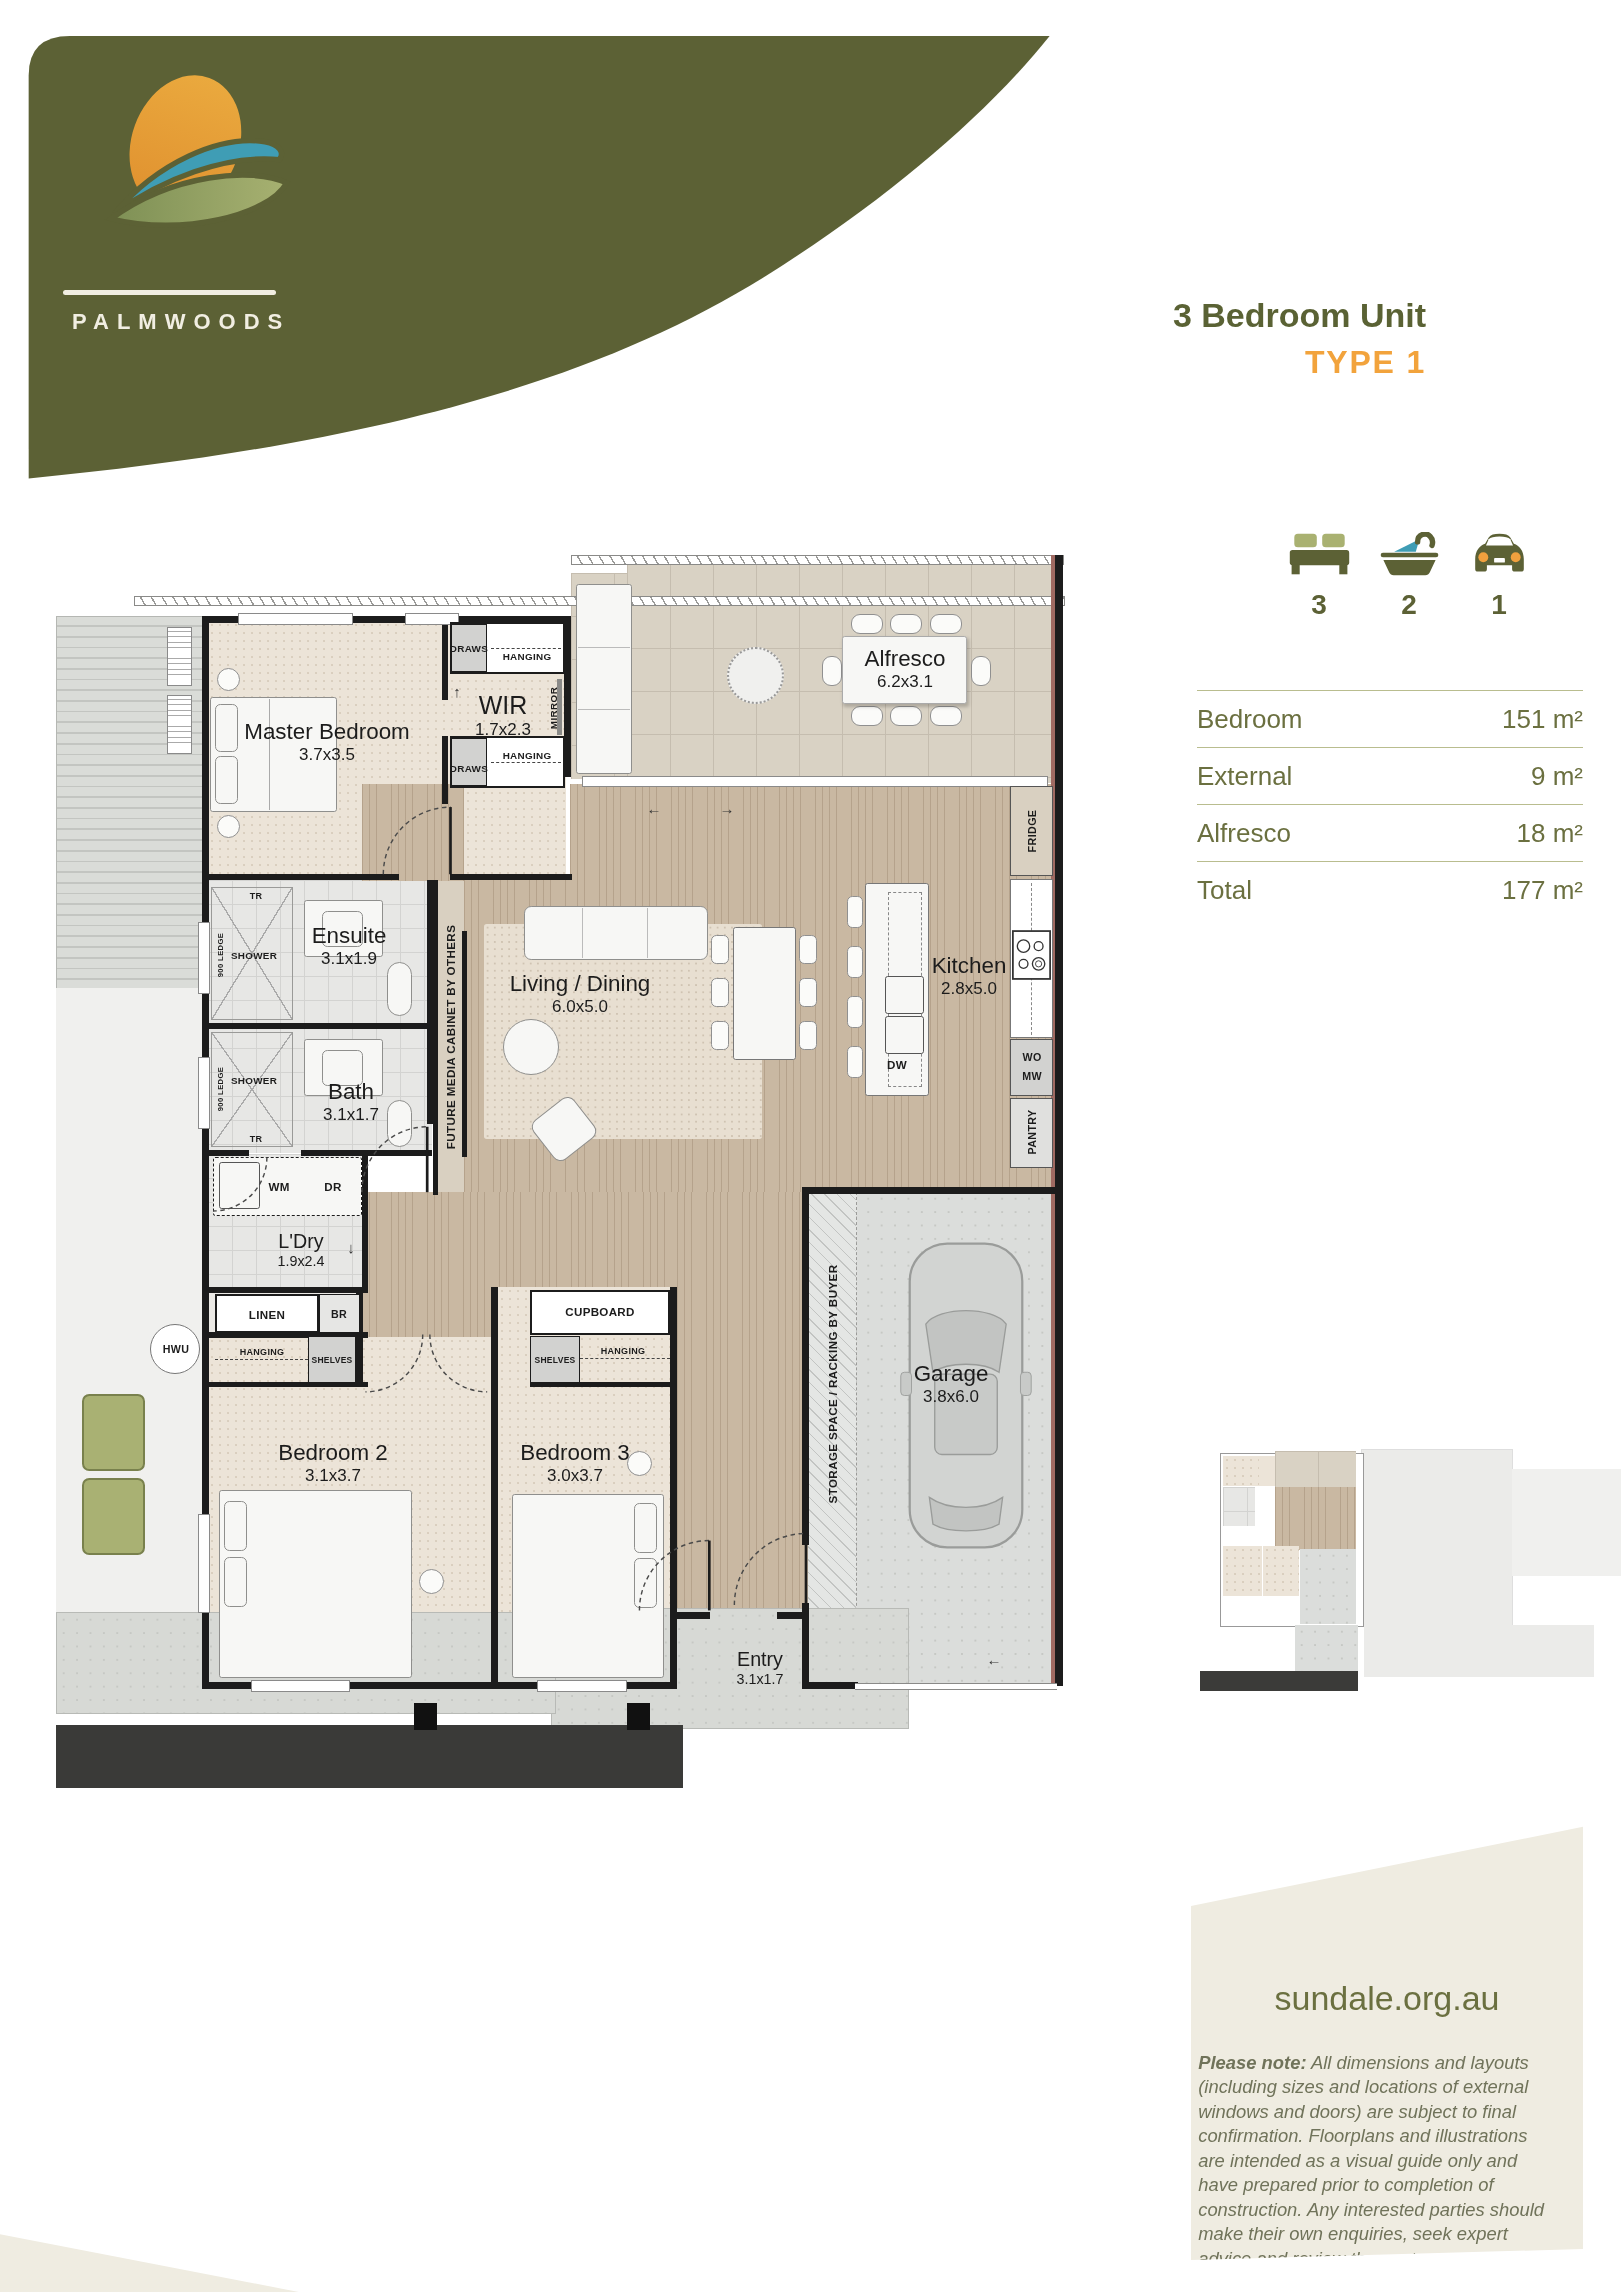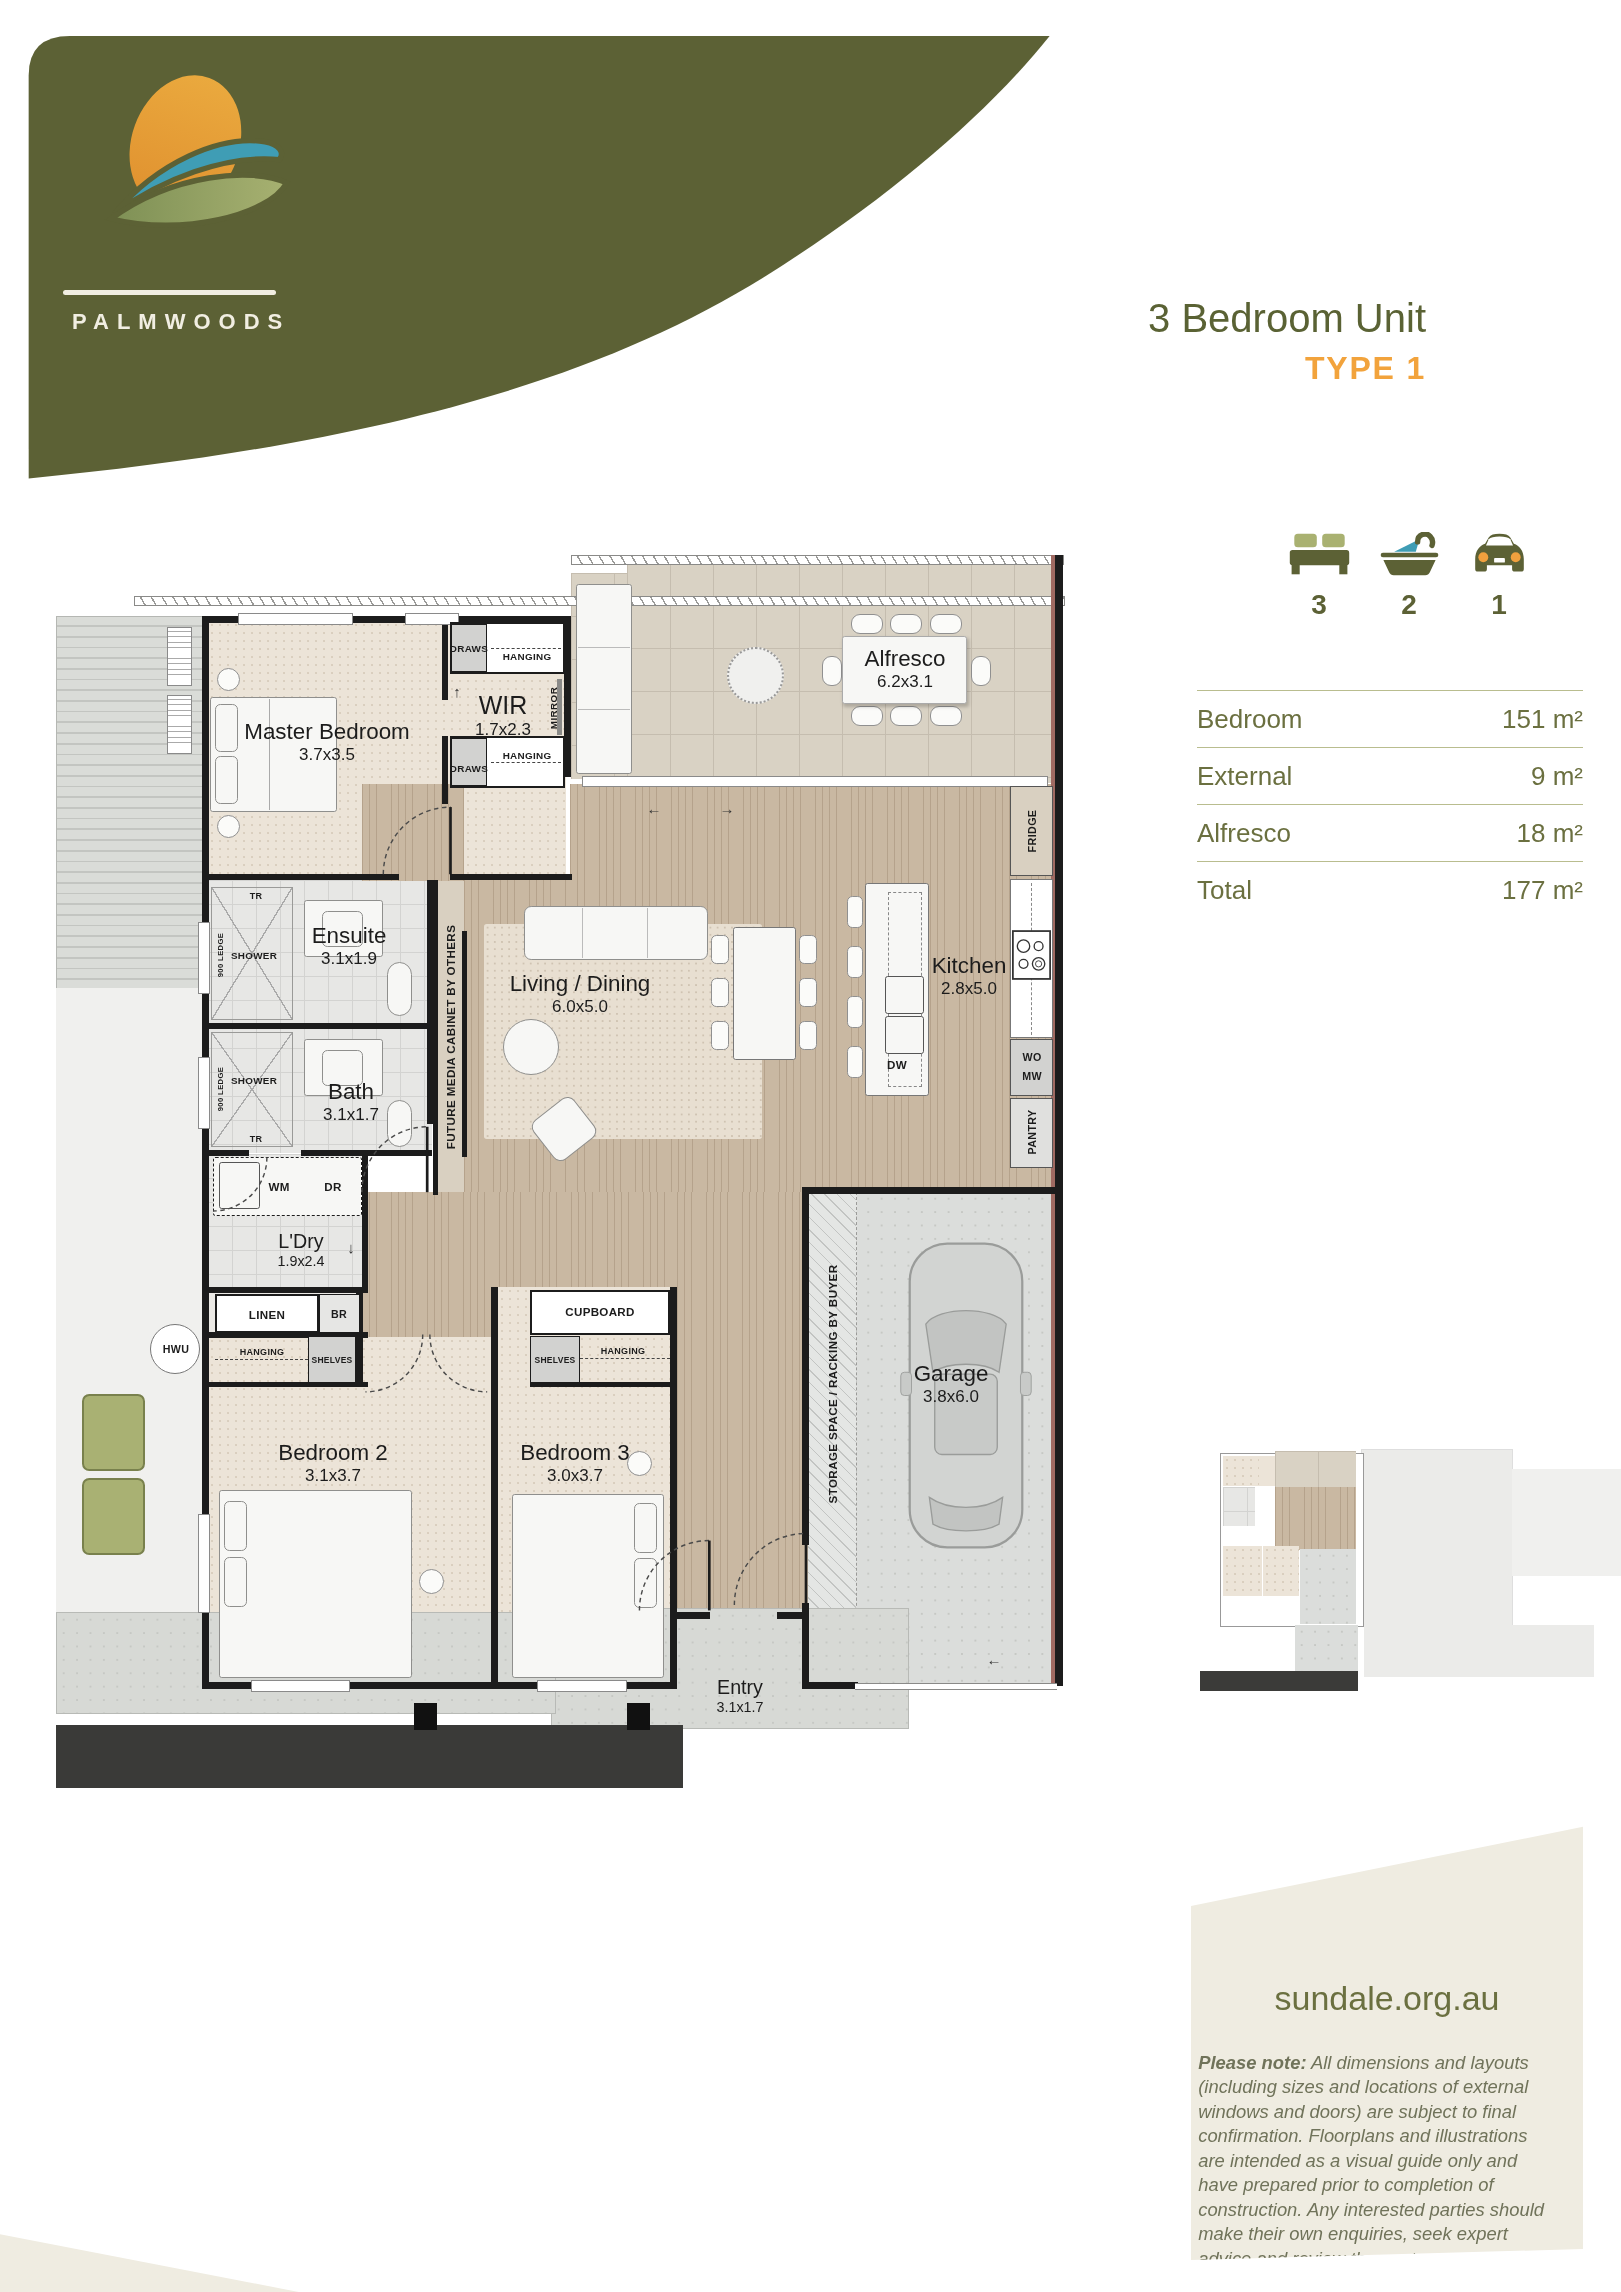--- a/index.html
+++ b/index.html
@@ -27,21 +27,21 @@
   .robe{position:absolute;background:#fff;border:2.7px solid #1c1c1c;box-sizing:border-box;}
   .robebox{position:absolute;background:#d2d2d0;border:1.8px solid #1c1c1c;box-sizing:border-box;}
   .chair{position:absolute;background:#fbfbf9;border:1.3px solid #909090;border-radius:5.4px;box-sizing:border-box;}
   .lamp{position:absolute;background:#fbfbf9;border:1.3px solid #909090;border-radius:50%;box-sizing:border-box;}
   .arrow{position:absolute;font-size:15px;color:#333;transform:translate(-50%,-50%);z-index:31;}
   
   #wordmark{position:absolute;left:59px;top:201px;font-size:70px;color:#f1eee2;font-weight:500;letter-spacing:0.9px;}
   #brand-divider{position:absolute;left:63px;top:290px;width:213px;height:4.5px;background:#f1eee2;border-radius:2.7px;}
   #brand-loc{position:absolute;left:72px;top:309px;font-size:22px;color:#f1eee2;font-weight:700;letter-spacing:8px;}
   #title-block{position:absolute;right:195px;top:296px;text-align:right;}
-  #page-title{font-size:40px;color:#5a6234;font-weight:400;}
+  #page-title{font-size:34px;color:#5a6234;font-weight:700;}
   #page-type{margin-top:9px;font-size:32px;color:#f2a33c;font-weight:700;letter-spacing:1.8px;}
   #features{position:absolute;left:1274px;top:532px;display:flex;}
   .feat{width:90px;text-align:center;}
   .feat .cnt{margin-top:9px;font-size:28px;color:#5c6135;font-weight:600;}
   #areas{position:absolute;left:1197px;top:690px;width:386px;}
   .arow{display:flex;justify-content:space-between;border-top:1.8px solid #b9bd8f;height:57px;align-items:center;box-sizing:border-box;}
   .arow span{font-size:26px;color:#6b7040;}
   #footer-shape{position:absolute;left:1191px;top:1816px;width:392px;height:448px;background:#efece1;
      clip-path:polygon(0 90px,100% 10.7px,100% 433px,0 444px);}
   #footer-phone{position:absolute;left:0;top:109px;width:100%;text-align:center;font-size:43px;font-weight:700;color:#6b7040;}
@@ -372,21 +372,21 @@
         <div class="rdim">3.1x3.7</div>
       </div>
     <div class="rlabel" style="left:575px;top:1463px;">
       <div class="rname">Bedroom 3</div>
         <div class="rdim">3.0x3.7</div>
       </div>
     <div class="rlabel" style="left:951px;top:1384px;">
       <div class="rname">Garage</div>
         <div class="rdim">3.8x6.0</div>
       </div>
-    <div class="rlabel" style="left:740px;top:1668px;margin-top:28px;">
+    <div class="rlabel" style="left:760px;top:1668px;">
       <div class="rname" style="font-size:19.7px;">Entry</div>
         <div class="rdim" style="font-size:14.3px;">3.1x1.7</div>
       </div>
 
     <span class="plab" style="left:469px;top:648px;">DRAWS</span>
     <span class="plab" style="left:527px;top:656px;">HANGING</span>
     <span class="plab" style="left:469px;top:768px;">DRAWS</span>
     <span class="plab" style="left:527px;top:755px;">HANGING</span>
     <span class="vlab" style="left:553px;top:708px;font-size:9.9px;">MIRROR</span>
     <span class="vlab" style="left:1032px;top:831px;">FRIDGE</span>

